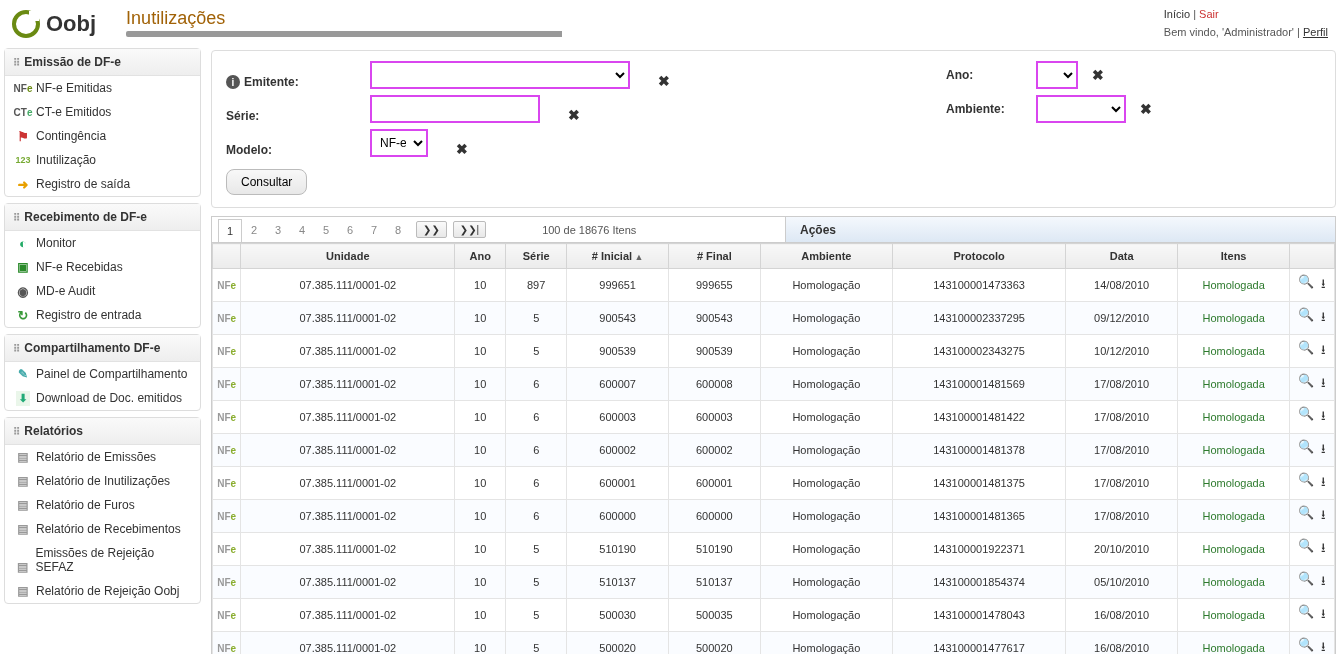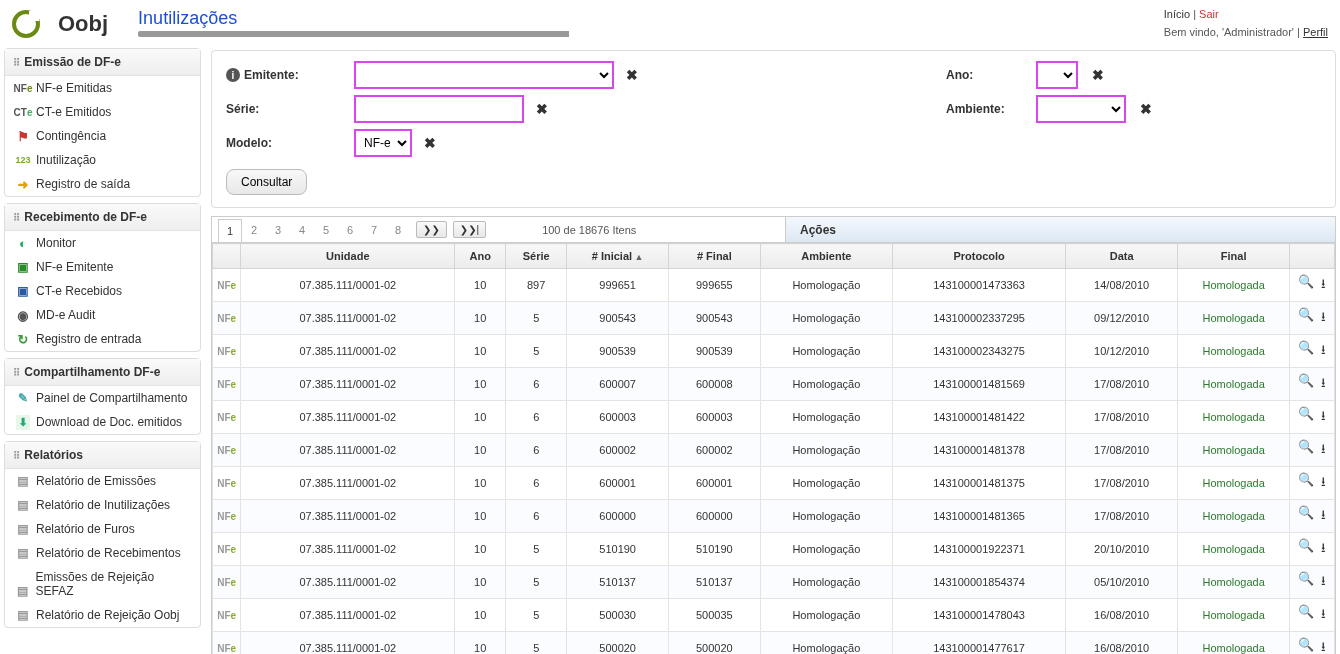--- a/index.html
+++ b/index.html
@@ -1,23 +1,23 @@
 <!DOCTYPE html>
 <html><head>
 <meta charset="utf-8">
 <style>
   * { box-sizing: border-box; }
   body { margin:0; font-family: Arial, Helvetica, sans-serif; font-size:12px; color:#333; background:#fff; width:1340px; }
   .topbar { display:flex; align-items:flex-start; padding:4px 12px 0 8px; }
-  .logo { display:flex; align-items:center; gap:18px; padding:6px 4px; }
+  .logo { display:flex; align-items:center; gap:6px; padding:6px 4px; }
   .logo-mark { width:28px; height:28px; border:4px solid #6a8a12; border-radius:50%; position:relative; }
   .logo-mark::after { content:""; position:absolute; right:-3px; top:-3px; width:10px; height:10px; background:#fff; }
   .logo-text { font-size:22px; font-weight:bold; color:#333; }
   .page-title-wrap { flex:1; margin-left:26px; }
-  .page-title { font-size:18px; color:#1d4ed8; padding:4px 0 2px; }
+  .page-title { font-size:18px; color:#a16207; padding:4px 0 2px; }
   .title-bar { height:6px; background:linear-gradient(to right,#999 0,#999 42%,#fff 42%); border-radius:2px; }
   .top-right { text-align:left; font-size:11px; color:#555; line-height:1.6; padding-top:2px; }
   .top-right a { color:#333; text-decoration:none; }
   .top-right .sair { color:#c33; }
   .top-right .perfil { text-decoration:underline; }
   .main { display:flex; }
   .sidebar { width:205px; padding:4px 4px 0 4px; }
   .side-group { border:1px solid #ddd; border-radius:4px; margin-bottom:6px; background:#fff; }
   .side-group-h { background:linear-gradient(#fafafa,#eee); padding:6px 8px; font-weight:bold; font-size:12px; color:#333; border-bottom:1px solid #e2e2e2; }
   .side-group-h::before { content:"⠿"; color:#999; font-size:10px; margin-right:4px; }
@@ -36,21 +36,21 @@
   .ic-inbox-g::before { content:"▣"; color:#2a8a2a; font-size:12px; }
   .ic-inbox-b::before { content:"▣"; color:#2a5aa0; font-size:12px; }
   .ic-audit::before { content:"◉"; color:#555; font-size:13px; }
   .ic-arrow-in::before { content:"↻"; color:#3a9a3a; font-size:13px; }
   .ic-share::before { content:"✎"; color:#4aa; font-size:12px; }
   .ic-dl::before { content:"⬇"; color:#2a7; font-size:11px; background:#eaf6ea; padding:1px 2px; }
   .ic-ul::before { content:"⬆"; color:#27a; font-size:11px; background:#eaf0f8; padding:1px 2px; }
   .ic-report::before { content:"▤"; color:#999; font-size:12px; }
   .content { flex:1; padding:6px 4px 0 6px; }
   .filter-box { border:1px solid #ddd; border-radius:4px; padding:10px 14px 12px; margin-bottom:8px; }
-  .filter-row { display:flex; align-items:center; margin-bottom:6px; gap:8px; }
+  .filter-row { display:flex; align-items:flex-end; margin-bottom:6px; gap:24px; }
   .filter-row label { width:120px; font-weight:bold; color:#333; }
   .filter-row .info { display:inline-flex; width:14px; height:14px; border-radius:50%; background:#555; color:#fff; align-items:center; justify-content:center; font-size:10px; margin-right:4px; }
   .filter-row select, .filter-row input { border:2px solid #d946ef; padding:2px 4px; font-size:12px; height:28px; background:#fff; }
   .sel-emit { width:260px; }
   .inp-serie { width:170px; }
   .sel-model { width:58px; }
   .sel-ano { width:42px; }
   .sel-amb { width:90px; }
   .x-icon { font-weight:bold; color:#333; cursor:pointer; padding:0 4px; font-size:14px; }
   .filter-col2 { margin-left:160px; display:flex; align-items:center; gap:10px; }
@@ -133,25 +133,21 @@
         </div>
       </div>
       <div class="side-group">
         <div class="side-group-h">Recebimento de DF-e</div>
         <div class="side-item">
           <span class="side-icon ic-pie"></span>
           <span>Monitor</span>
         </div>
         <div class="side-item">
           <span class="side-icon ic-inbox-g"></span>
-          <span>NF-e Emitente</span>
-        </div>
-        <div class="side-item">
-          <span class="side-icon ic-inbox-b"></span>
-          <span>CT-e Recebidos</span>
+          <span>NF-e Recebidas</span>
         </div>
         <div class="side-item">
           <span class="side-icon ic-audit"></span>
           <span>MD-e Audit</span>
         </div>
         <div class="side-item">
           <span class="side-icon ic-arrow-in"></span>
           <span>Registro de entrada</span>
         </div>
       </div>
@@ -253,21 +249,21 @@
           <tr>
             <th class="col-type"></th>
             <th class="col-unid">Unidade</th>
             <th class="col-ano">Ano</th>
             <th class="col-serie">Série</th>
             <th class="col-ini sort"># Inicial</th>
             <th class="col-fin"># Final</th>
             <th class="col-amb">Ambiente</th>
             <th class="col-proto">Protocolo</th>
             <th class="col-data">Data</th>
-            <th class="col-status">Final</th>
+            <th class="col-status">Itens</th>
             <th class="col-act"></th>
           </tr>
         </thead>
         <tbody id="grid-body">
             <tr>
               <td class="col-type"><span class="nfe-badge">NF<b>e</b></span></td>
               <td>07.385.111/0001-02</td>
               <td>10</td>
               <td>897</td>
               <td>999651</td>

